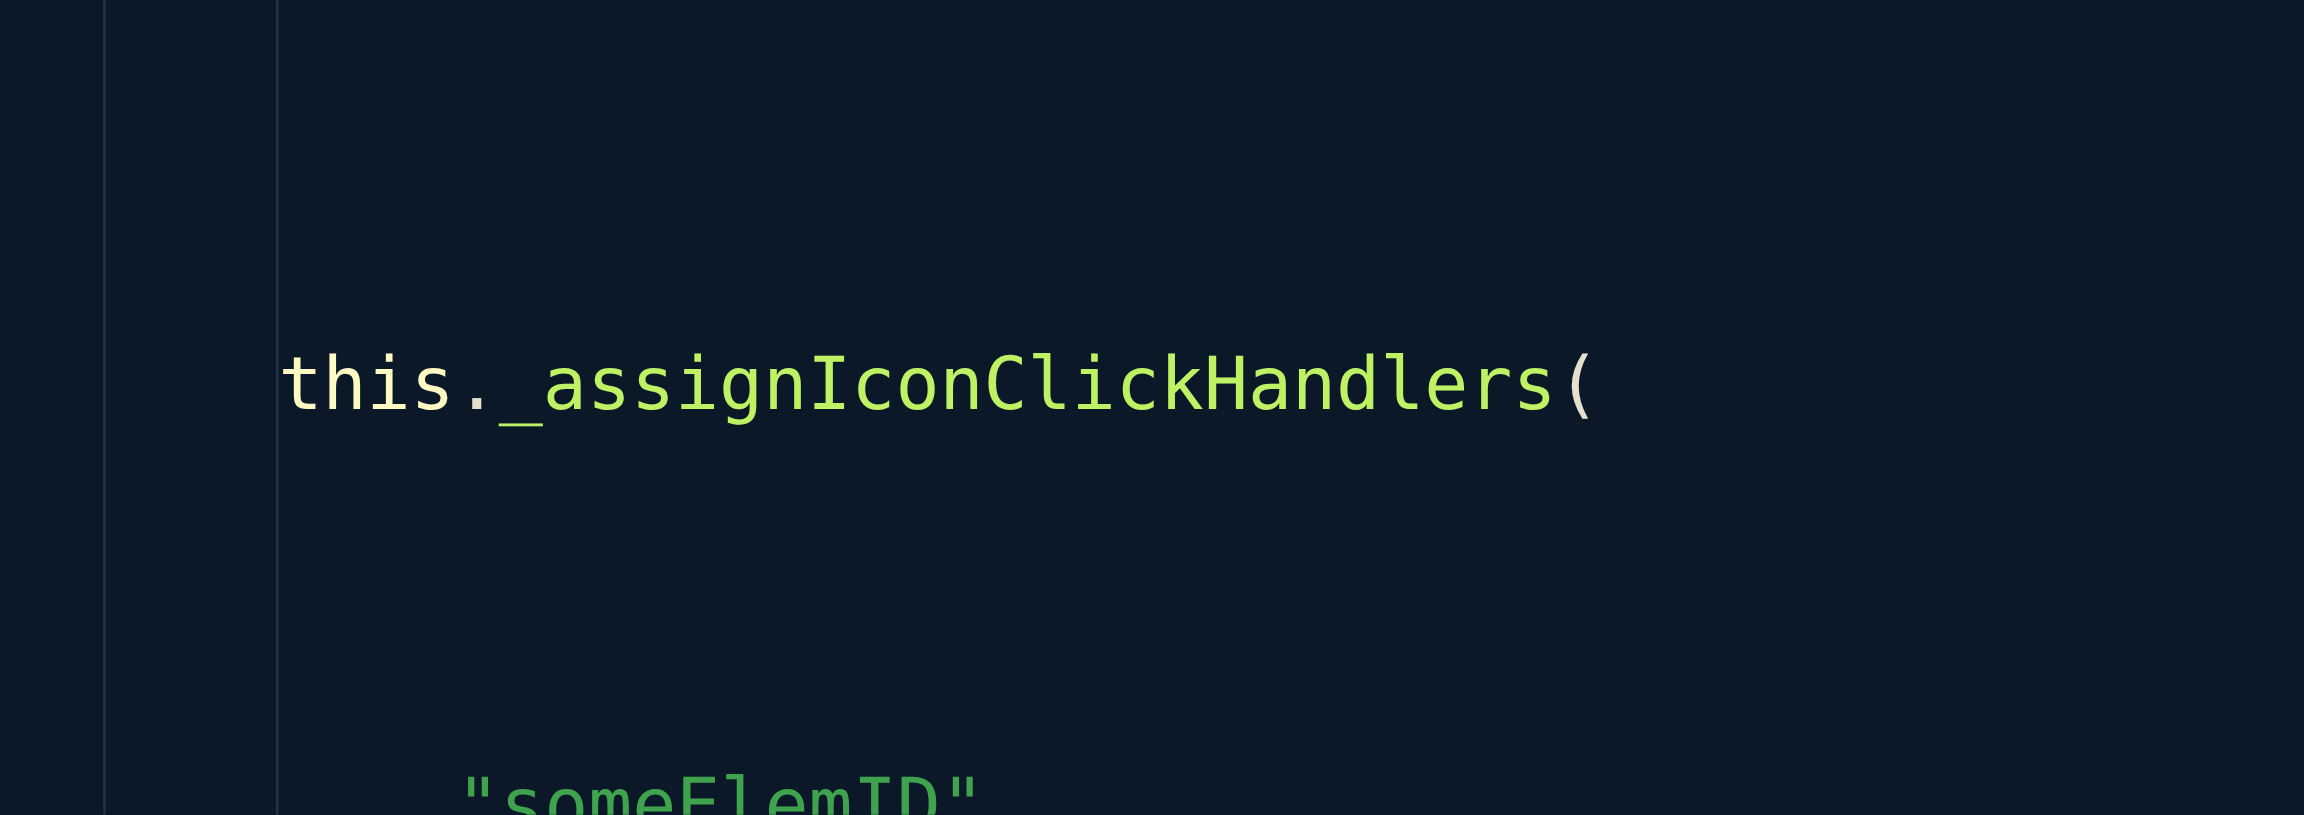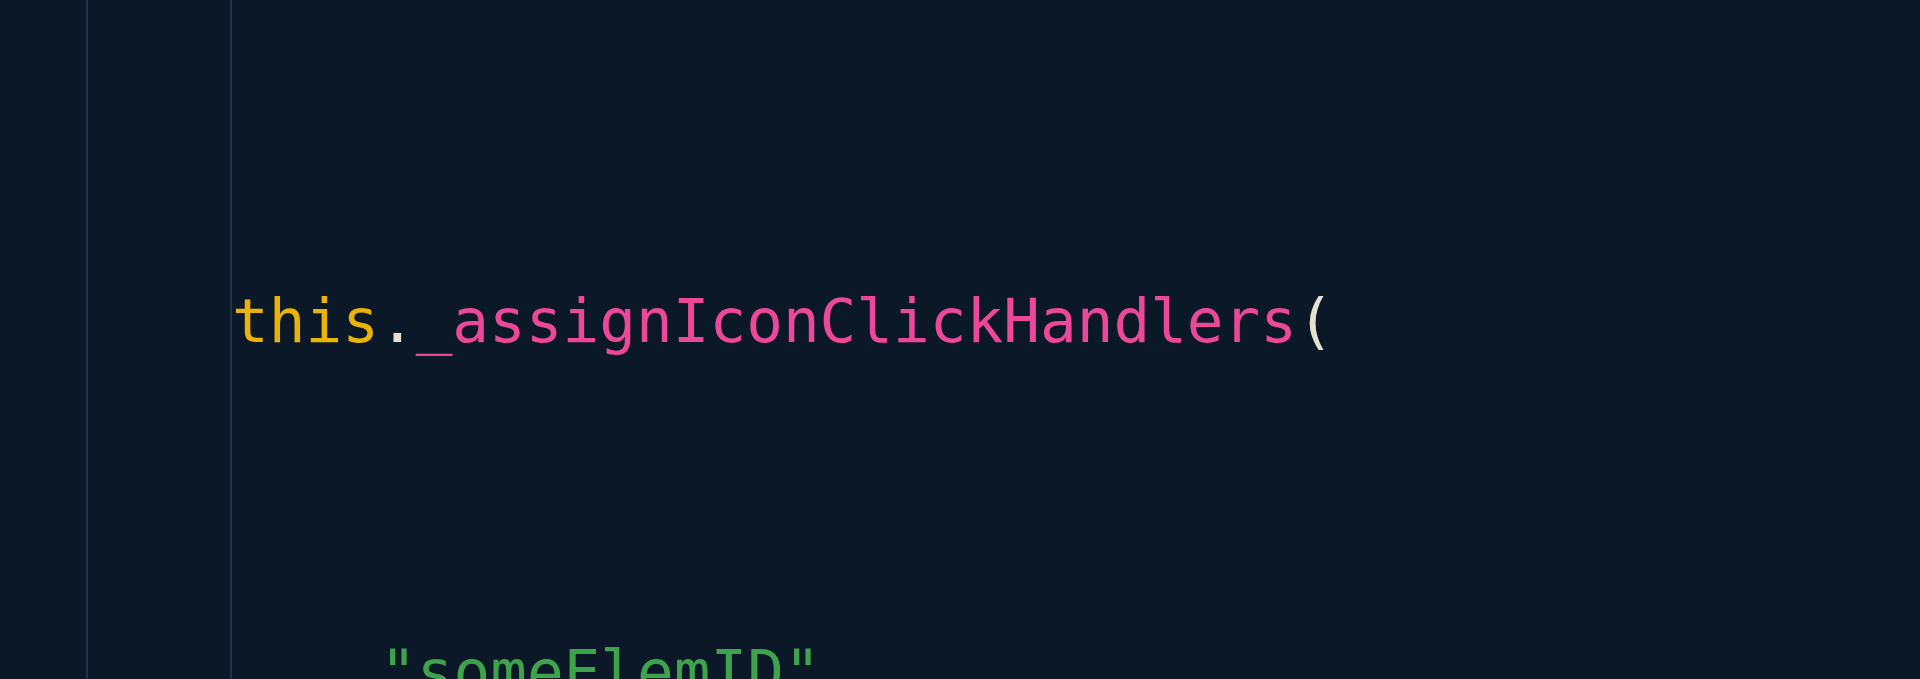--- a/index.html
+++ b/index.html
@@ -29,22 +29,22 @@
   .guide-1 { left: 86px; }
   .guide-2 { left: 230px; }
   .code {
     position: absolute;
     top: 28px;
     left: 0;
   }
   .line { display: block; height: 117px; }
   .pad0 { padding-left: 232px; }
   .pad1 { padding-left: 380px; }
-  .tok-keyword { color: #eab308; }   
-  .tok-method  { color: #ec4899; }   
+  .tok-keyword { color: #fef9c3; }   
+  .tok-method  { color: #bef264; }   
   .tok-punct   { color: #e6e1cf; }
   .tok-string  { color: #3fa34d; }
 </style>
 </head>
 <body>
 
 <div class="editor">
   <div class="indent-guide guide-1"></div>
   <div class="indent-guide guide-2"></div>
 

